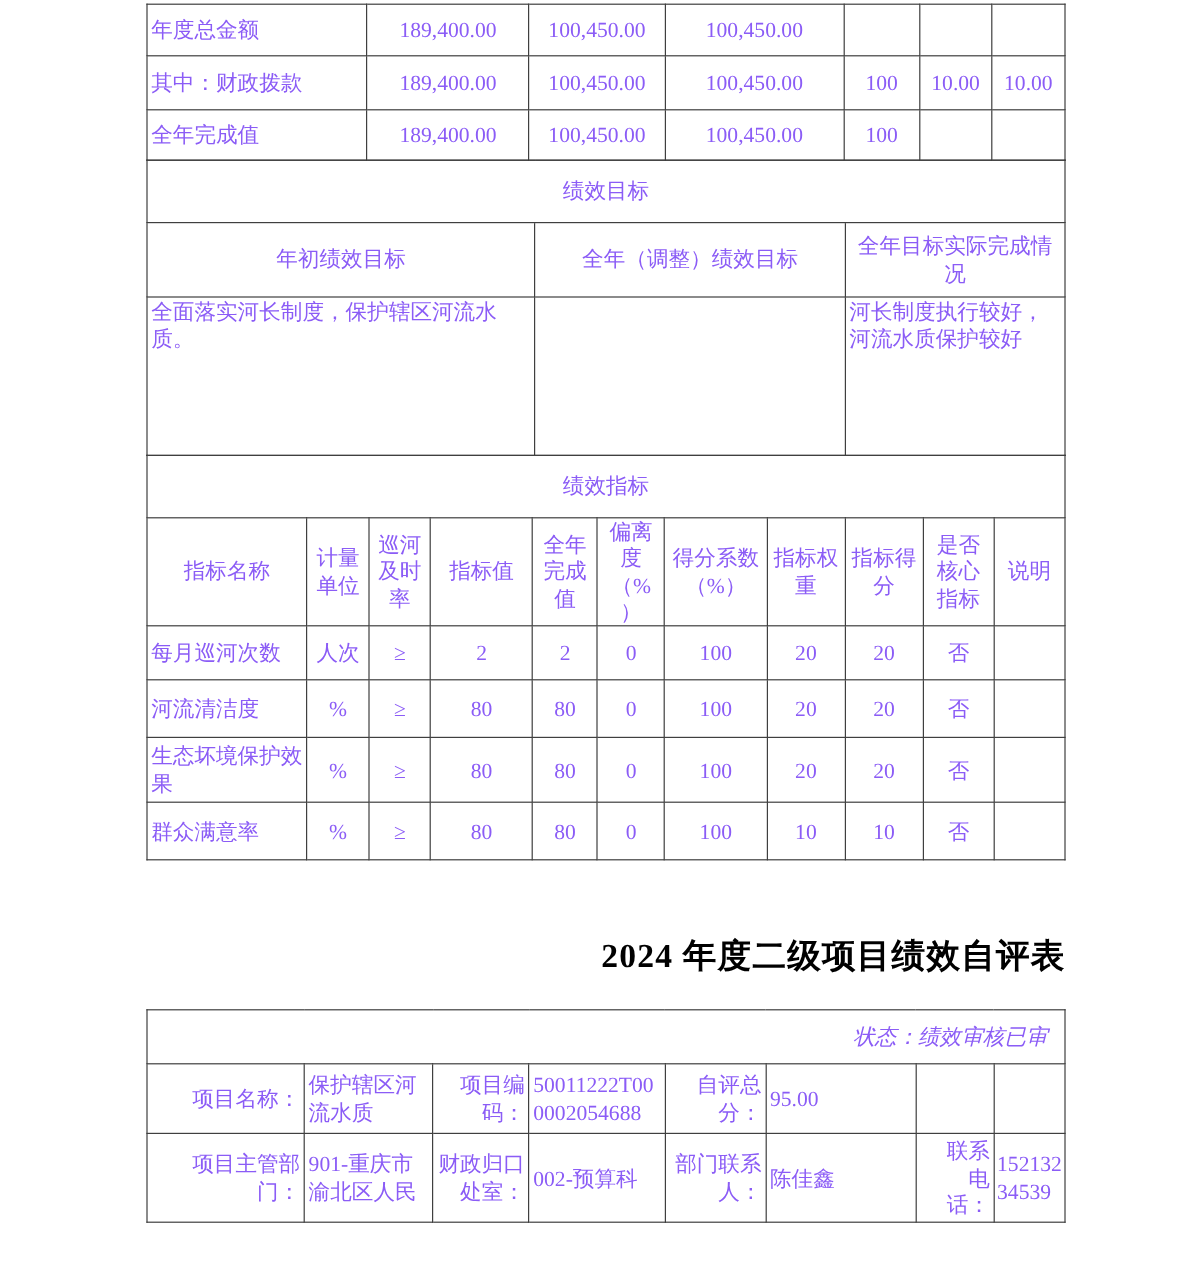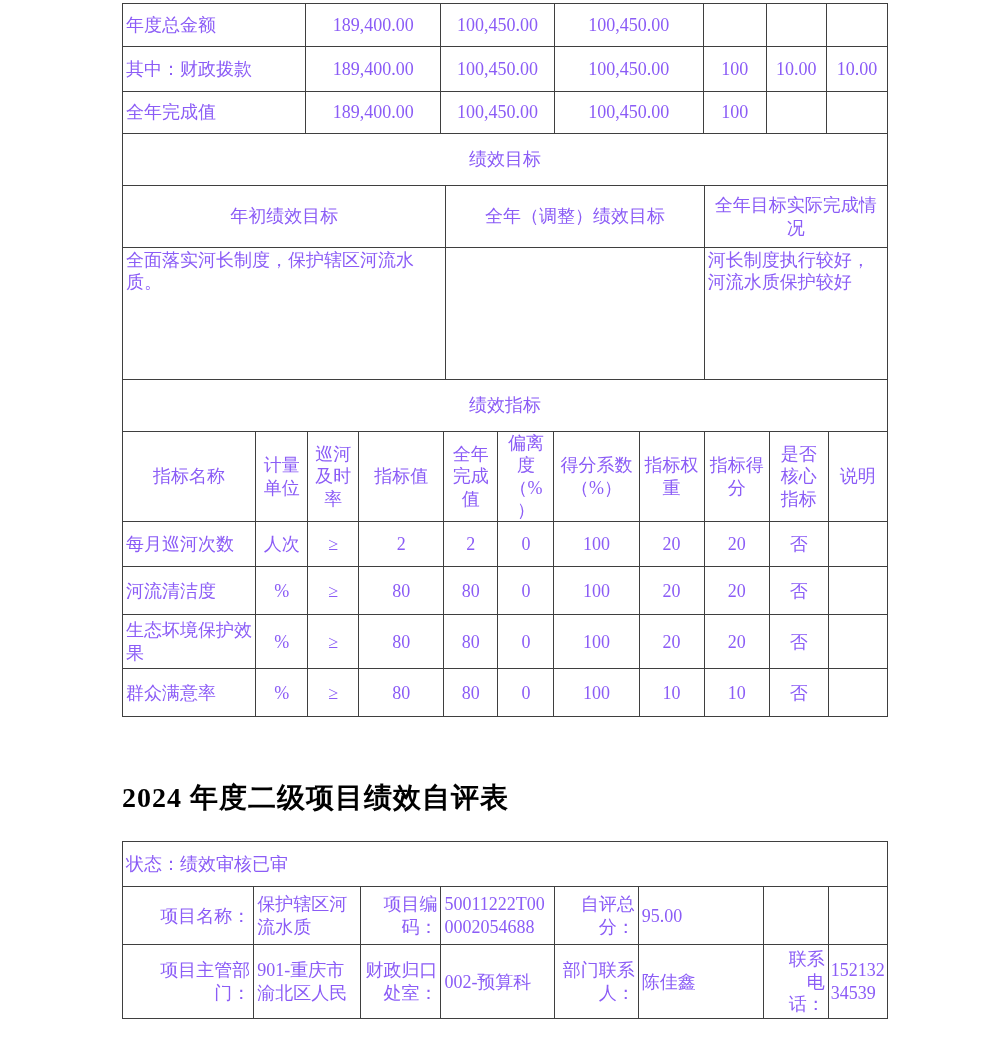--- a/index.html
+++ b/index.html
@@ -19,23 +19,23 @@
     padding:0 3px; vertical-align:middle; overflow:hidden;
     word-wrap:break-word;
   }
   .c { text-align:center; }
   .l { text-align:left; }
   .r { text-align:right; }
   .top { vertical-align:top; padding-top:1px; }
   .brk { word-break:break-all; }
   .phone-label { padding-left:14px; padding-right:3px; text-align:right; }
   .phone-num { padding:0 1px 0 2px; word-break:break-all; }
-  .status-cell { padding-right:4px; }
+  .status-cell { text-align:right; padding-right:14px;font-style:italic; }
   .doc-title {
-    margin-top:57px; height:48px; line-height:48px; text-align:left;
+    margin-top:57px; height:48px; line-height:48px; text-align:right;
     font-size:28px; font-weight:bold; letter-spacing:1px;
   }
   .gap { height:20px; }
   
   tr.h43{height:43px} tr.h45{height:45px} tr.h42{height:42px}
   tr.h52{height:52px} tr.h62{height:62px} tr.h132{height:132px}
   tr.h87{height:87px} tr.h48{height:48px} tr.h54{height:54px}
   tr.h58{height:58px} tr.h74{height:74px}
 </style>
 </head>

